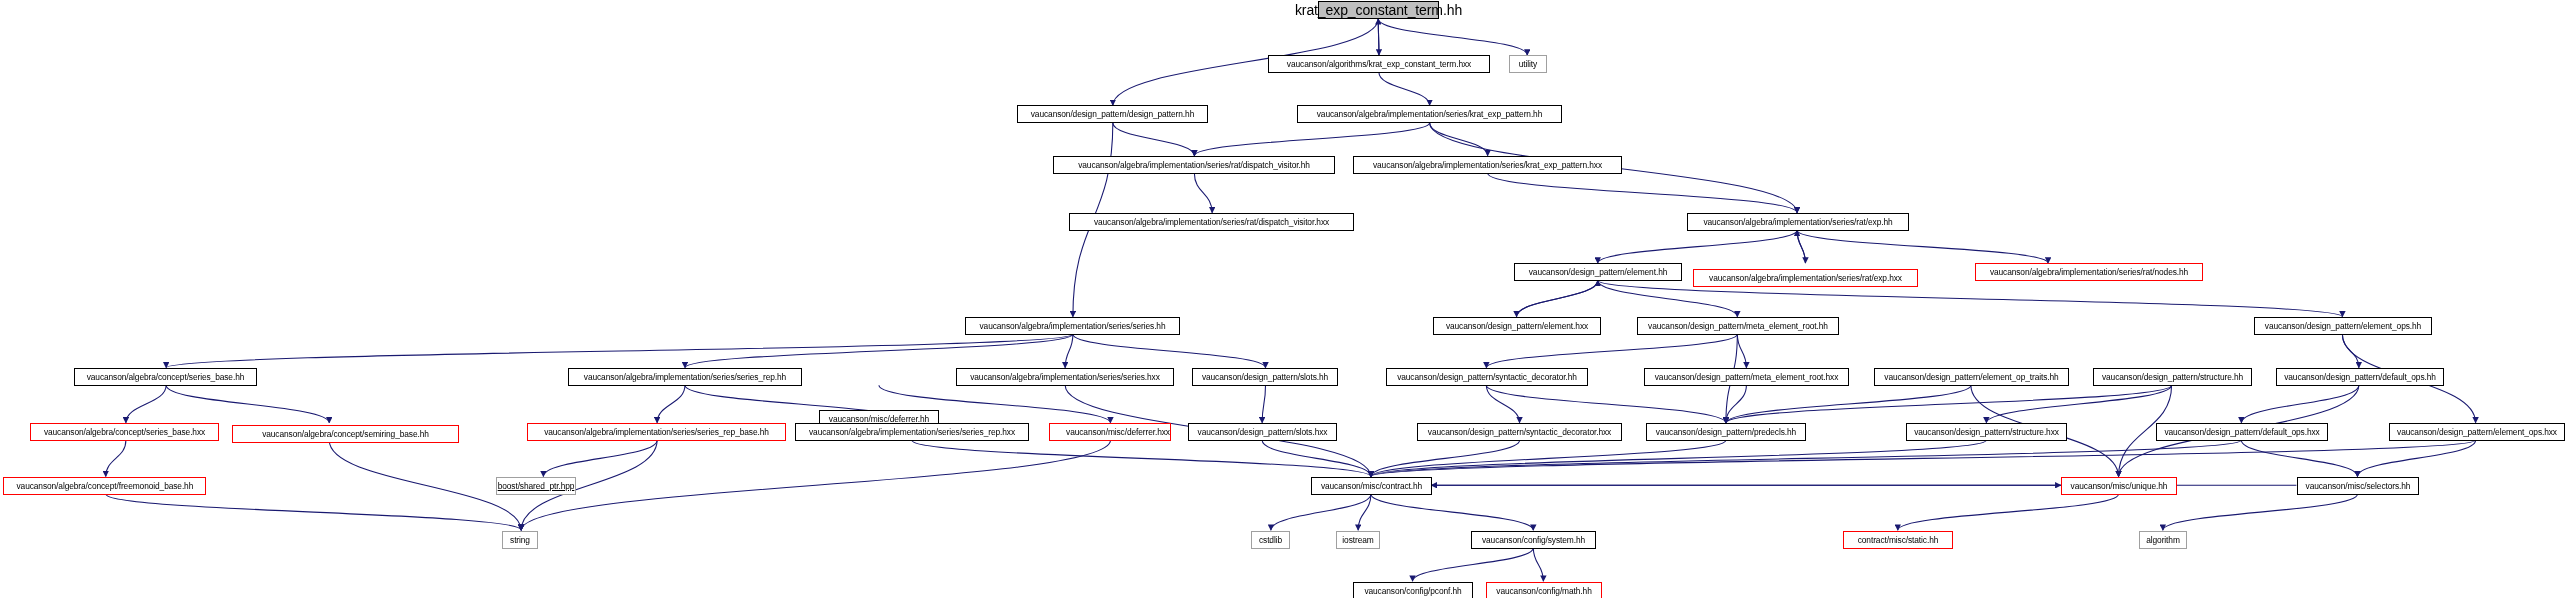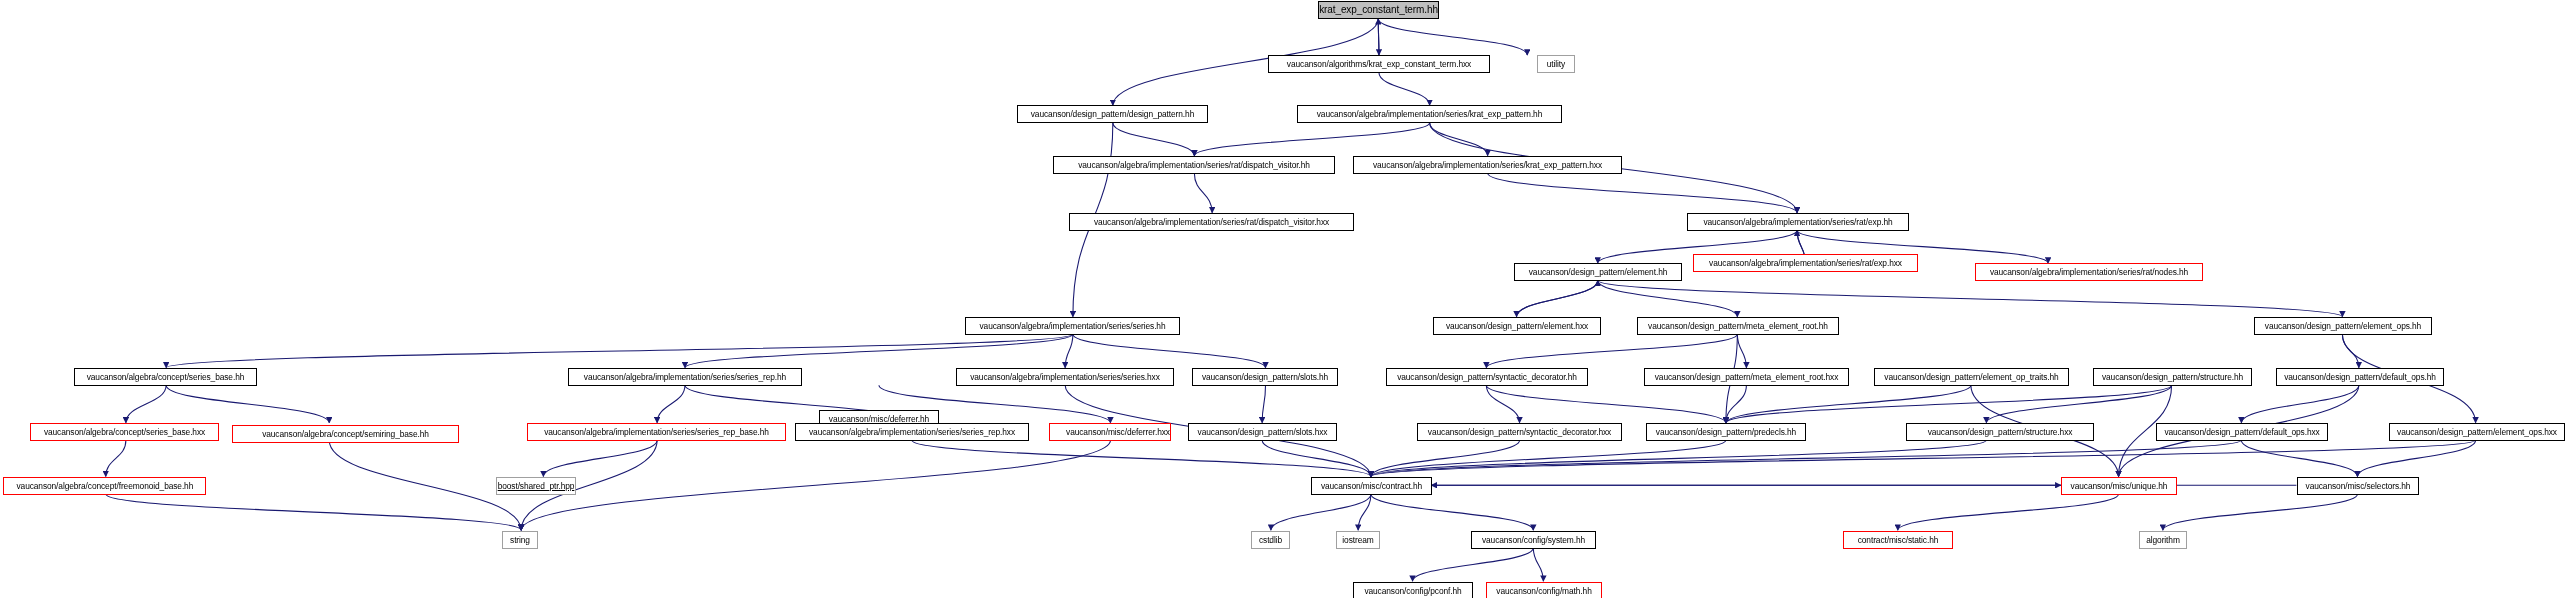--- a/index.html
+++ b/index.html
@@ -36,21 +36,21 @@
     color: #000000;
     background: #ffffff;
     border: 0.7px solid #000000;
     height: 17.5px;
     padding: 0 4px;
     letter-spacing: -0.1px;
   }
   .node.root {
     background: #bfbfbf;
     border: 0.7px solid #000000;
-    font-size: 10px;
+    font-size: 14px;
   }
   .node.red {
     border: 0.7px solid #ff0000;
   }
   .node.gray {
     border: 0.7px solid #a0a0a0;
     color: #000000;
   }
 </style>
 </head>
@@ -136,21 +136,21 @@
         <path d="M 489 656 C 489 723, 775 723, 775 790" marker-end="url(#arrow)"></path>
       </g>
   </svg>
   <div id="node-layer">
       <div class="node root" style="left: 1318px; top: 1.3px; width: 121px;">
         <span>krat_exp_constant_term.hh</span>
       </div>
       <div class="node" style="left: 1268px; top: 55px; width: 222px;">
         <span>vaucanson/algorithms/krat_exp_constant_term.hxx</span>
       </div>
-      <div class="node gray" style="left: 1509px; top: 55px; width: 38px; margin-left: 28px;">
+      <div class="node gray" style="left: 1509px; top: 55px; width: 38px;">
         <span>utility</span>
       </div>
       <div class="node" style="left: 1017px; top: 105px; width: 191px;">
         <span>vaucanson/design_pattern/design_pattern.hh</span>
       </div>
       <div class="node" style="left: 1297px; top: 105px; width: 265px;">
         <span>vaucanson/algebra/implementation/series/krat_exp_pattern.hh</span>
       </div>
       <div class="node" style="left: 1053px; top: 156px; width: 282px;">
         <span>vaucanson/algebra/implementation/series/rat/dispatch_visitor.hh</span>
@@ -160,21 +160,21 @@
       </div>
       <div class="node" style="left: 1069px; top: 213px; width: 285px;">
         <span>vaucanson/algebra/implementation/series/rat/dispatch_visitor.hxx</span>
       </div>
       <div class="node" style="left: 1687px; top: 213px; width: 222px;">
         <span>vaucanson/algebra/implementation/series/rat/exp.hh</span>
       </div>
       <div class="node" style="left: 1514px; top: 263px; width: 168px;">
         <span>vaucanson/design_pattern/element.hh</span>
       </div>
-      <div class="node red" style="left: 1693px; top: 254px; width: 225px; text-align: center;">
+      <div class="node red" style="left: 1693px; top: 269px; width: 225px; text-align: center;">
         <span>vaucanson/algebra/implementation/series/rat/exp.hxx</span>
       </div>
       <div class="node red" style="left: 1935px; top: 263px; width: 228px; margin-left: 40px;">
         <span>vaucanson/algebra/implementation/series/rat/nodes.hh</span>
       </div>
       <div class="node" style="left: 965px; top: 317px; width: 215px;">
         <span>vaucanson/algebra/implementation/series/series.hh</span>
       </div>
       <div class="node" style="left: 1433px; top: 317px; width: 168px;">
         <span>vaucanson/design_pattern/element.hxx</span>
@@ -232,21 +232,21 @@
       </div>
       <div class="node" style="left: 1188px; top: 423px; width: 149px;">
         <span>vaucanson/design_pattern/slots.hxx</span>
       </div>
       <div class="node" style="left: 1417px; top: 423px; width: 205px;">
         <span>vaucanson/design_pattern/syntactic_decorator.hxx</span>
       </div>
       <div class="node" style="left: 1646px; top: 423px; width: 160px;">
         <span>vaucanson/design_pattern/predecls.hh</span>
       </div>
-      <div class="node" style="left: 1906px; top: 423px; width: 188px;">
+      <div class="node" style="left: 1906px; top: 423px; width: 161px;">
         <span>vaucanson/design_pattern/structure.hxx</span>
       </div>
       <div class="node" style="left: 2156px; top: 423px; width: 172px;">
         <span>vaucanson/design_pattern/default_ops.hxx</span>
       </div>
       <div class="node" style="left: 2389px; top: 423px; width: 176px;">
         <span>vaucanson/design_pattern/element_ops.hxx</span>
       </div>
       <div class="node red" style="left: 3.4px; top: 477px; width: 203px;">
         <span>vaucanson/algebra/concept/freemonoid_base.hh</span>

